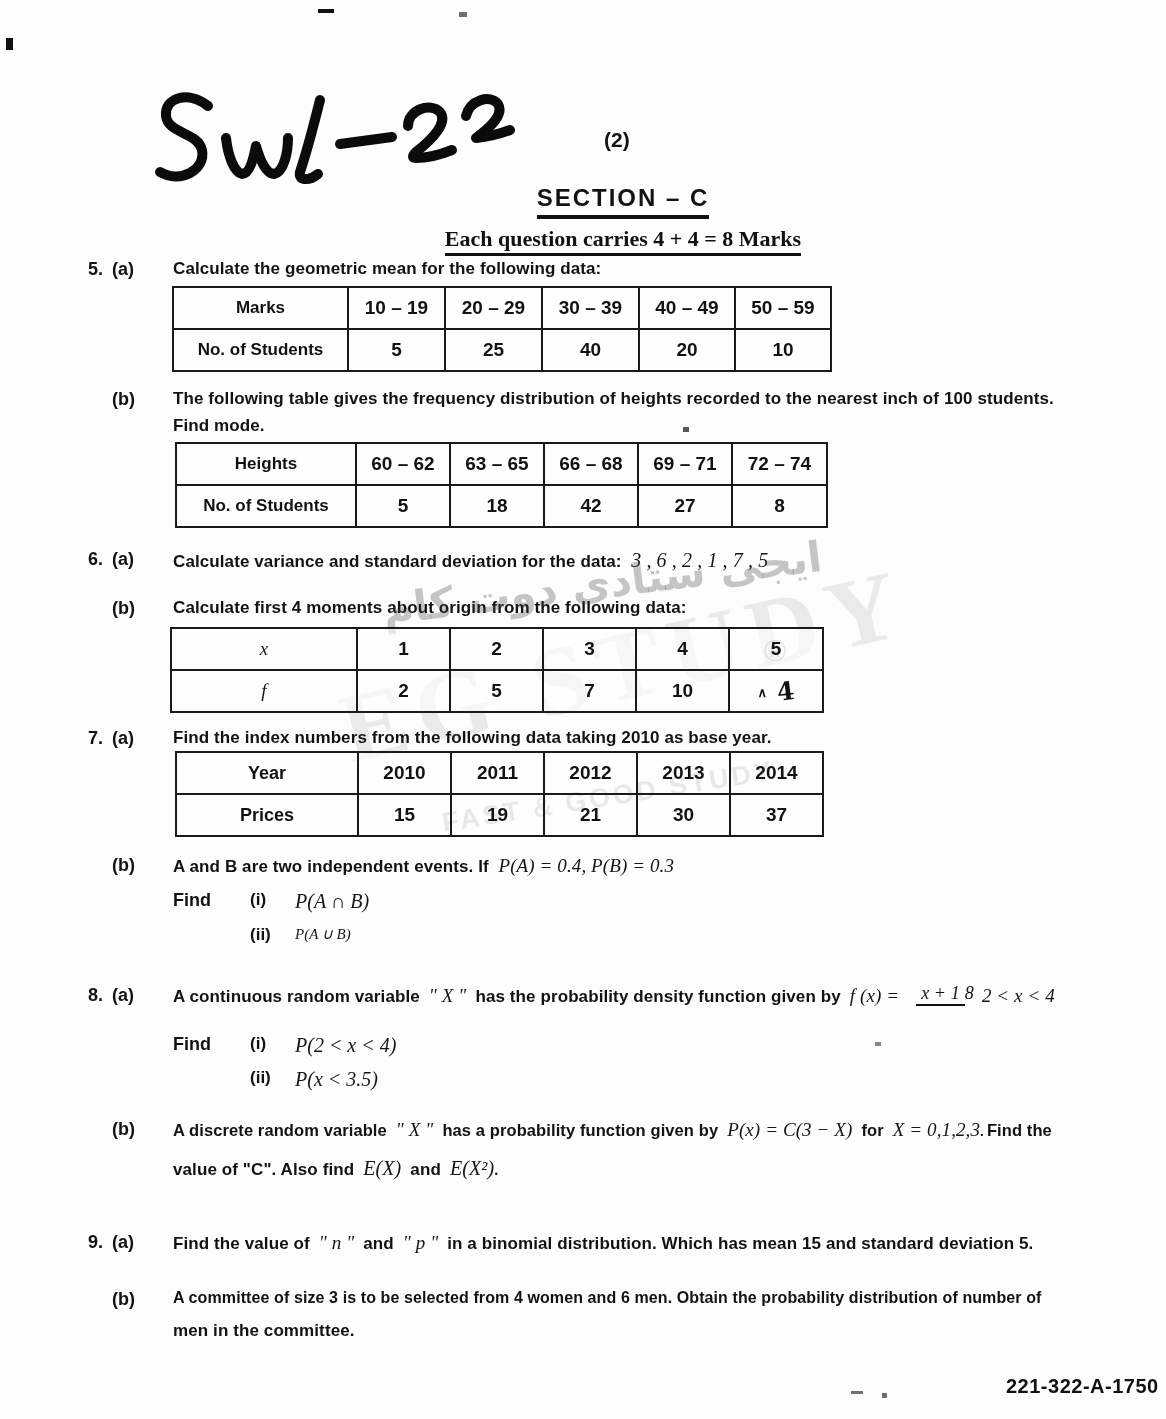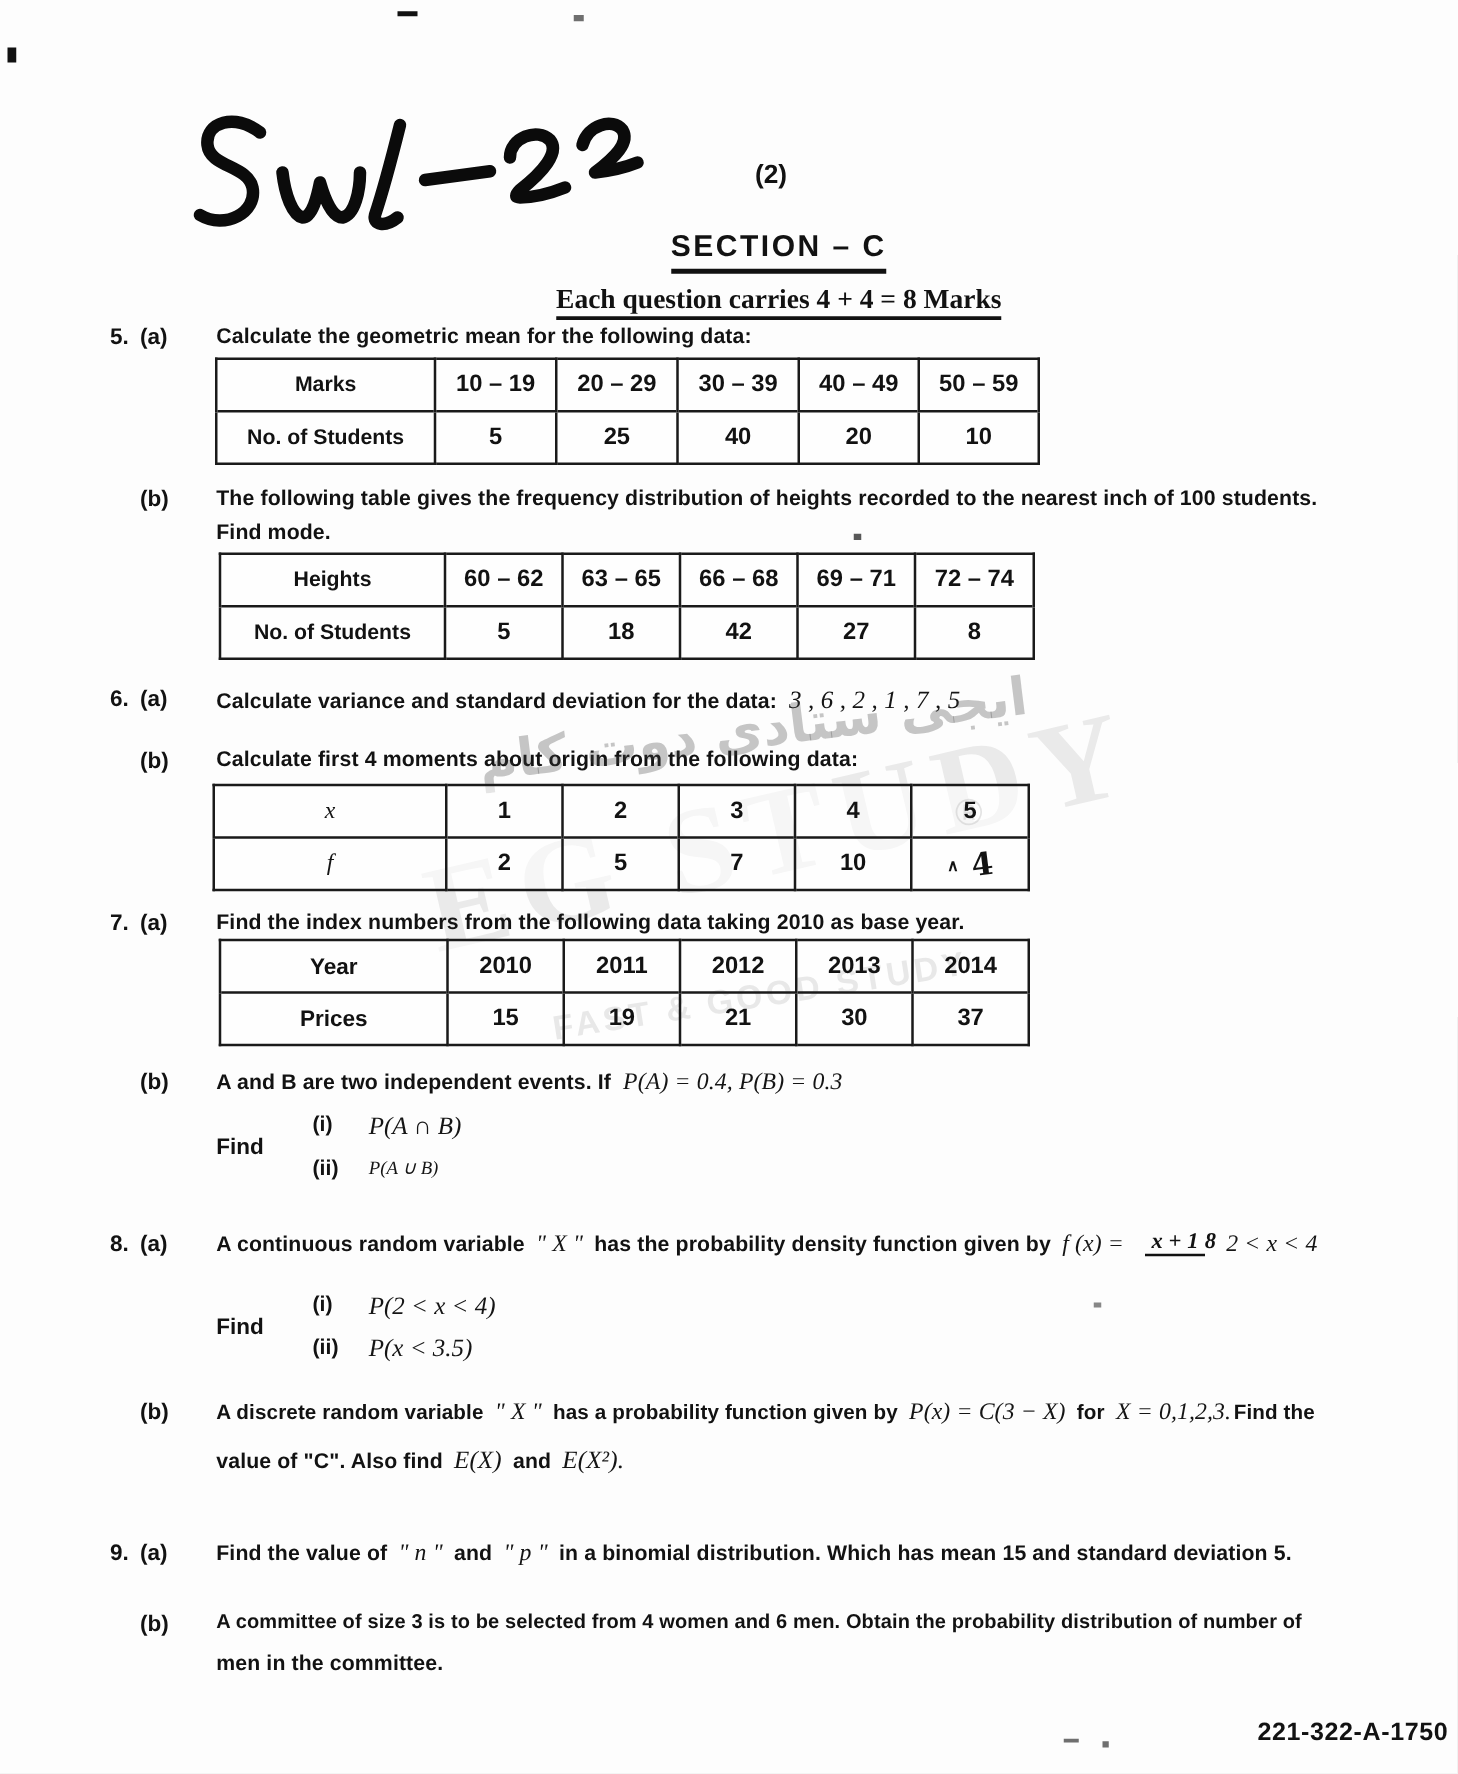--- a/index.html
+++ b/index.html
@@ -12,41 +12,41 @@
     overflow:hidden;
     font-family:"Liberation Sans",sans-serif;
     color:#121212;
   }
   
   .line{position:absolute;left:0;top:0;width:100%;height:26px;white-space:nowrap;}
   .line span{display:inline-block;}
   .n{position:absolute;left:88px;font-weight:bold;font-size:18px;}
   .p{position:absolute;left:112px;font-weight:bold;font-size:18px;}
   .b{position:absolute;left:173px;font-weight:bold;font-size:17px;letter-spacing:.1px;}
-  .find{position:absolute;left:173px;font-weight:bold;font-size:18px;margin-top:17px;}
+  .find{position:absolute;left:173px;font-weight:bold;font-size:18px;}
   .itm{position:absolute;left:250px;font-weight:bold;font-size:17px;}
   .imath{position:absolute;left:295px;}
   .m{font-family:"Liberation Serif",serif;font-style:italic;font-weight:normal;font-size:19px;color:#151515;}
   .gap{margin-right:9px;}
   
   .pageno{position:absolute;left:604px;top:128px;font-weight:bold;font-size:21px;}
   .headwrap{position:absolute;left:240px;top:184px;width:766px;text-align:center;}
   .sect{display:inline-block;font-weight:bold;font-size:24px;letter-spacing:2px;border-bottom:4px solid #111;padding-bottom:3px;}
   .subt{display:inline-block;margin-top:7px;font-family:"Liberation Serif",serif;font-weight:bold;font-size:22px;border-bottom:3px solid #111;padding-bottom:1px;}
   
   .tbl{position:absolute;z-index:2;}
   .tbl table{border-collapse:collapse;table-layout:fixed;background:rgba(255,255,255,.55);}
   .tbl td{border:2.5px solid #1a1a1a;text-align:center;vertical-align:middle;height:40px;padding:0;}
   .tbl tr.hd td{border-bottom-style:dashed;}
   .lab{font-weight:bold;font-size:17px;}
   .val{font-weight:bold;font-size:19px;}
   .hw-caret{font-size:13px;font-weight:900;margin-right:10px;transform:translateY(-3px);display:inline-block;}
   .hw-four{font-family:"DejaVu Serif",serif;font-size:25px;font-weight:900;display:inline-block;transform:rotate(-7deg);}
   
-  .frac{display:inline-flex;flex-direction:column;align-items:center;vertical-align:middle;line-height:1.05;margin:0 8px;transform:translateY(-3px);font-family:"Liberation Serif",serif;font-style:italic;font-size:18px;font-weight:bold;}
+  .frac{display:inline-flex;flex-direction:column;align-items:center;vertical-align:middle;line-height:1.05;margin:0 8px;transform:translateY(-3px);font-family:"Liberation Serif",serif;font-style:italic;font-size:18px;font-weight:normal;}
   .frac .fn{padding:0 5px 1px 5px;border-bottom:2px solid #111;}
   .frac .fd{padding-top:1px;}
   
   .hand{position:absolute;left:150px;top:88px;z-index:3;}
   
   .wm{position:absolute;z-index:1;pointer-events:none;}
   .wm-arabic{left:380px;top:586px;font-family:"DejaVu Sans",sans-serif;font-size:42px;font-weight:bold;color:rgba(70,70,70,.30);transform:rotate(-7deg);transform-origin:left top;}
   .wm-big{left:330px;top:676px;font-family:"Liberation Serif",serif;font-weight:bold;font-size:98px;letter-spacing:10px;color:rgba(40,40,40,.09);transform:rotate(-13deg);transform-origin:left top;}
   .wm-tag{left:440px;top:808px;font-size:27px;font-weight:bold;letter-spacing:3px;color:rgba(60,60,60,.25);transform:rotate(-9deg);transform-origin:left top;}
   .wm-reg{left:764px;top:634px;font-size:30px;color:rgba(60,60,60,.30);}

